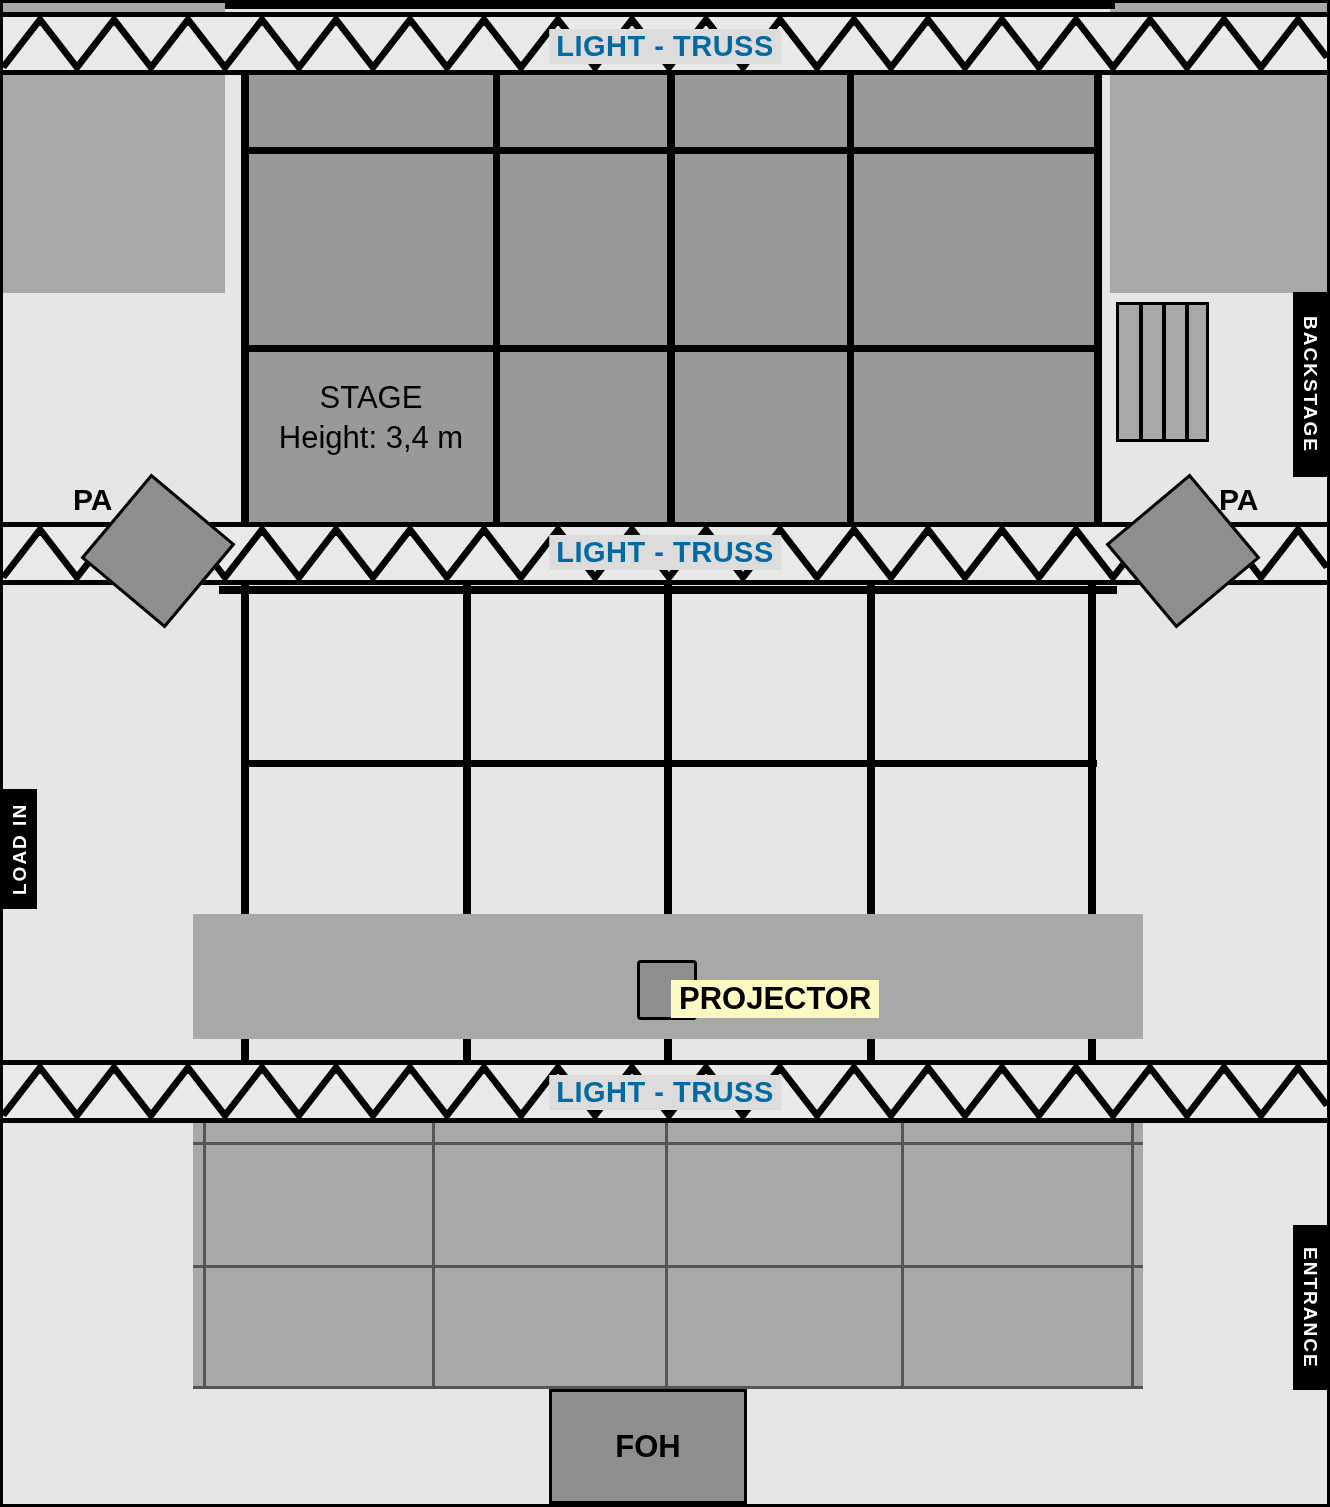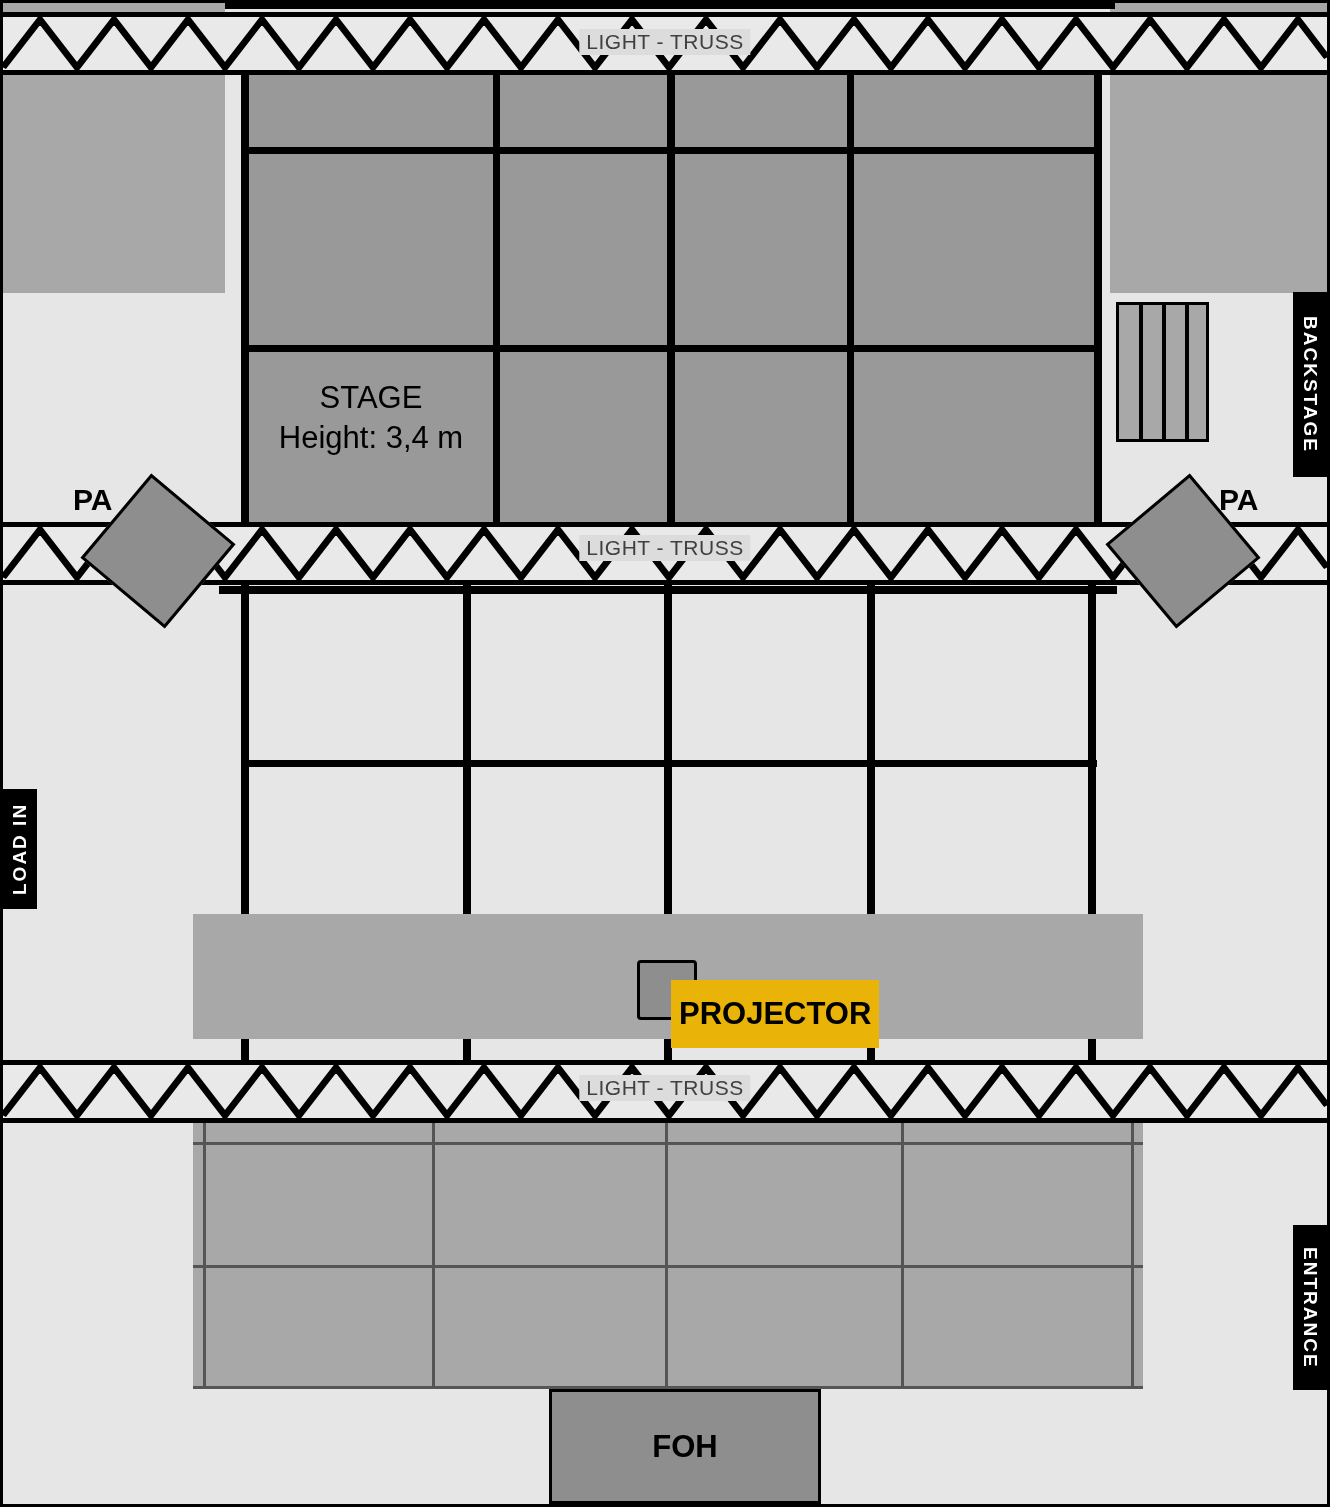--- a/index.html
+++ b/index.html
@@ -33,47 +33,47 @@
     border-bottom: 5px solid #000;
     overflow: hidden;
   }
   .truss svg { display: block; width: 100%; height: 100%; }
 
   .truss-label {
     position: absolute;
     left: 50%;
     transform: translateX(-50%);
     background: #dcdcdc;
-    font-size: 21px;
-    font-weight: normal;
+    font-size: 29px;
+    font-weight: bold;
     letter-spacing: 0.5px;
-    color: #404040;
+    color: #0369a1;
     padding: 1px 7px;
     white-space: nowrap;
   }
 
   
   .vline { background: #000; width: 7px; }
   .hline { background: #000; height: 7px; }
   .hline-thin { background: #000; height: 5px; }
 
   
   .stage-text {
     font-size: 31px;
     font-weight: normal;
     color: #000;
     text-align: center;
     line-height: 1.28;
     white-space: nowrap;
   }
   .label-box {
-    background: #eab308;
-    font-weight: bold;
-    color: #000;
-    padding: 16px 8px;
+    background: #fef9c3;
+    font-weight: bold;
+    color: #000;
+    padding: 1px 8px;
     white-space: nowrap;
   }
   .pa-label {
     font-size: 30px;
     font-weight: bold;
     color: #000;
   }
   .side-tab {
     background: #000;
     color: #fff;
@@ -187,21 +187,21 @@
   <div class="abs" style="left:200px;top:1120px;width:3px;height:266px;background:#555;"></div>
   <div class="abs" style="left:429px;top:1120px;width:3px;height:266px;background:#555;"></div>
   <div class="abs" style="left:662px;top:1120px;width:3px;height:266px;background:#555;"></div>
   <div class="abs" style="left:898px;top:1120px;width:3px;height:266px;background:#555;"></div>
   <div class="abs" style="left:1128px;top:1120px;width:3px;height:266px;background:#555;"></div>
   <div class="abs" style="left:190px;top:1139px;width:950px;height:3px;background:#555;"></div>
   <div class="abs" style="left:190px;top:1262px;width:950px;height:3px;background:#555;"></div>
   <div class="abs" style="left:190px;top:1383px;width:950px;height:3px;background:#555;"></div>
 
 
-  <div class="abs foh" style="left:546px;top:1386px;width:272px;height:115px;">
+  <div class="abs foh" style="left:546px;top:1386px;width:198px;height:115px;">
     <span>FOH</span>
   </div>
 
   <div class="abs side-tab left" style="left:0;top:786px;width:34px;height:120px;">
     <span>LOAD IN</span>
   </div>
   <div class="abs side-tab" style="left:1290px;top:289px;width:34px;height:185px;">
     <span>BACKSTAGE</span>
   </div>
   <div class="abs side-tab" style="left:1290px;top:1222px;width:34px;height:165px;">

